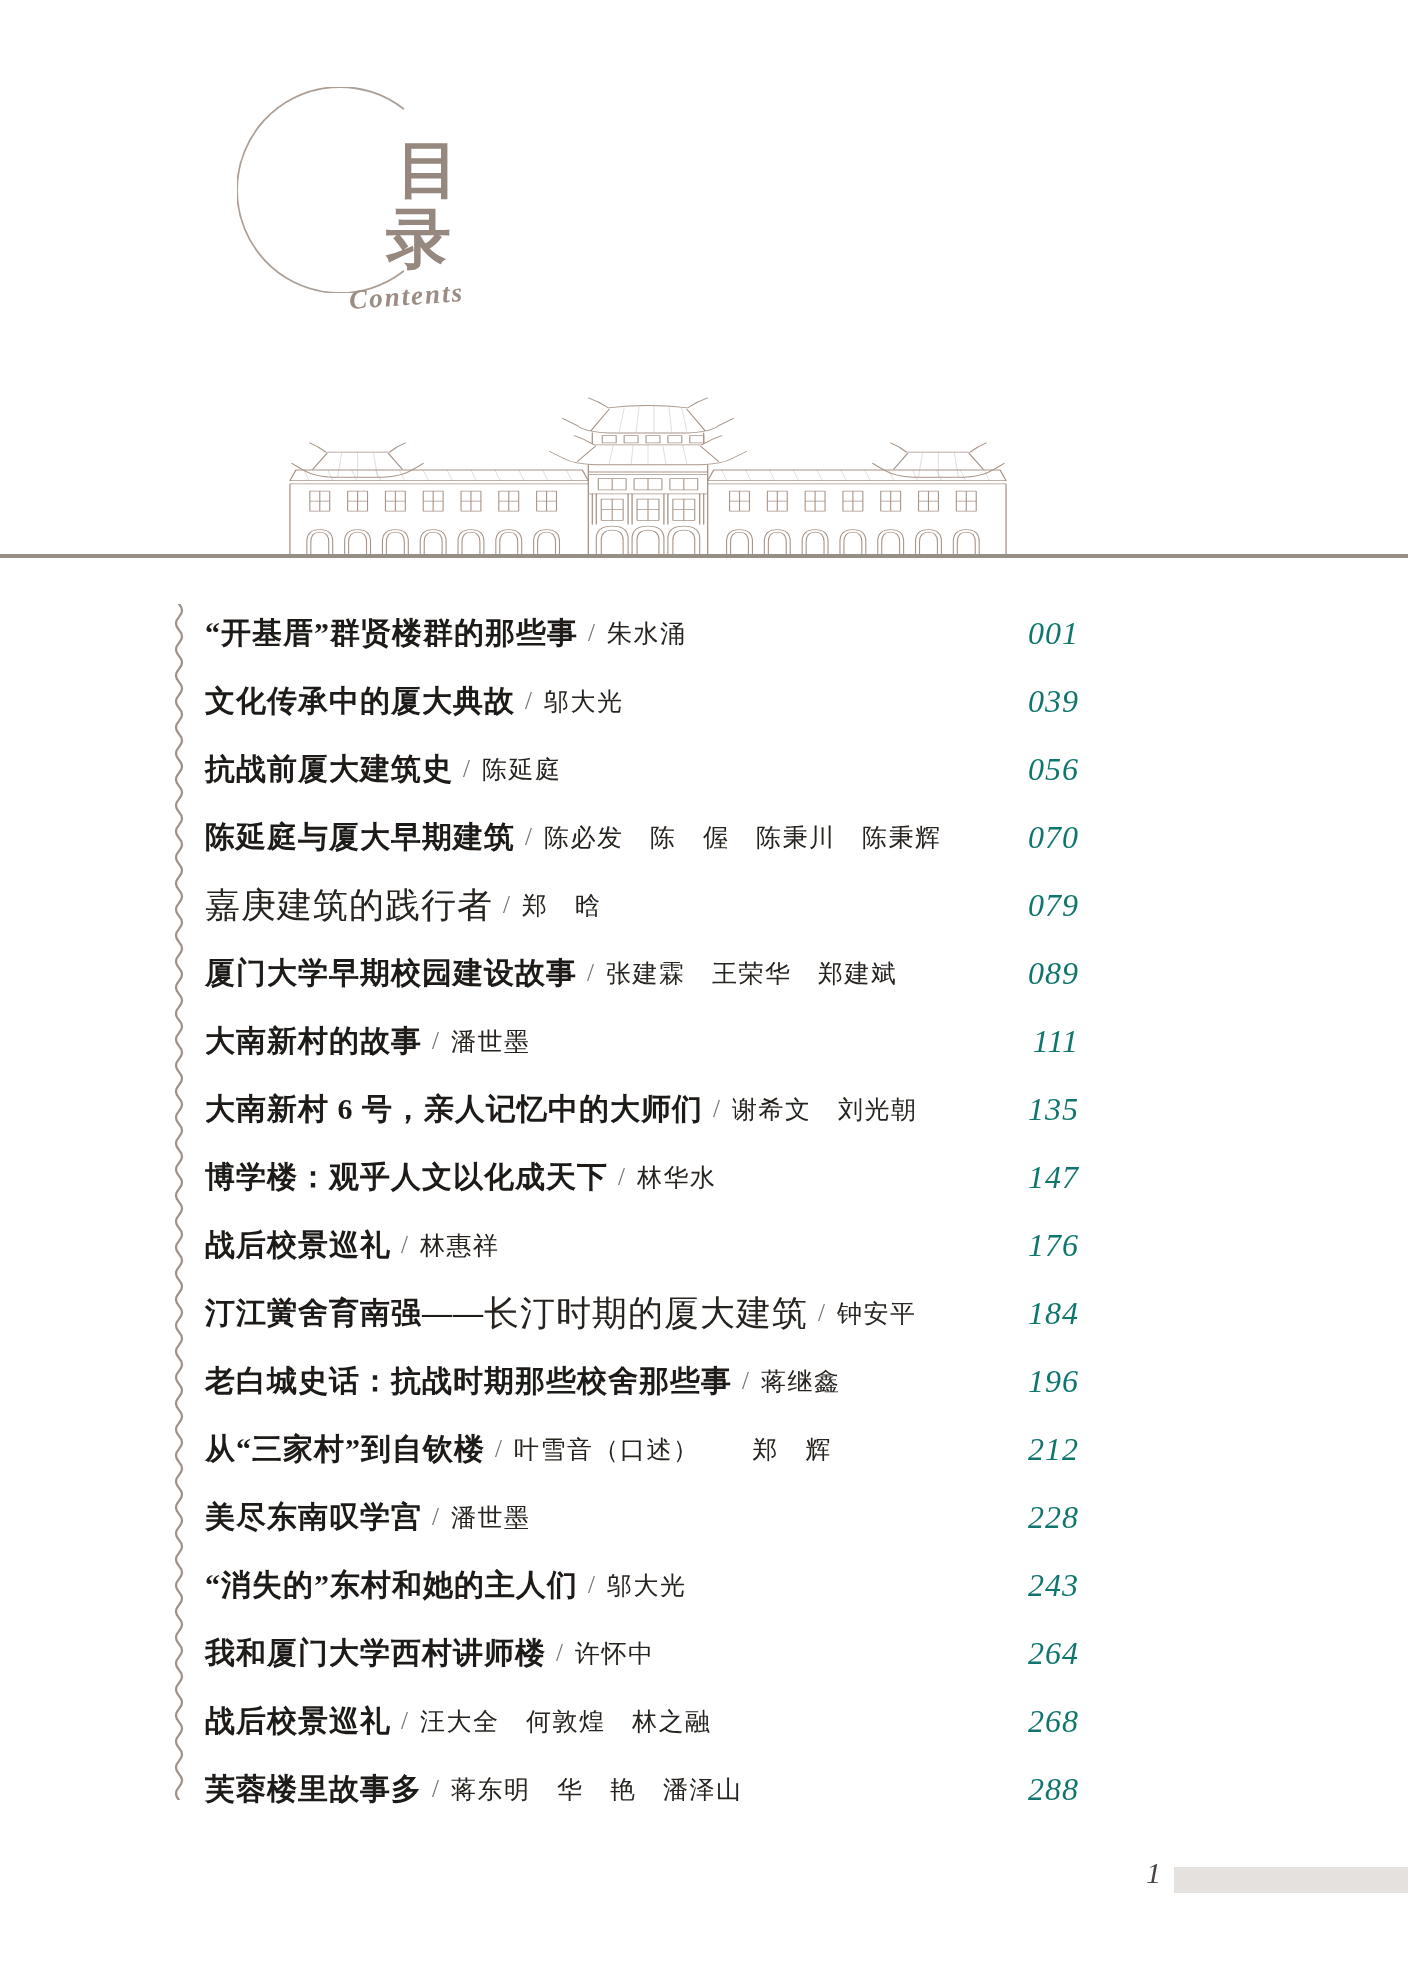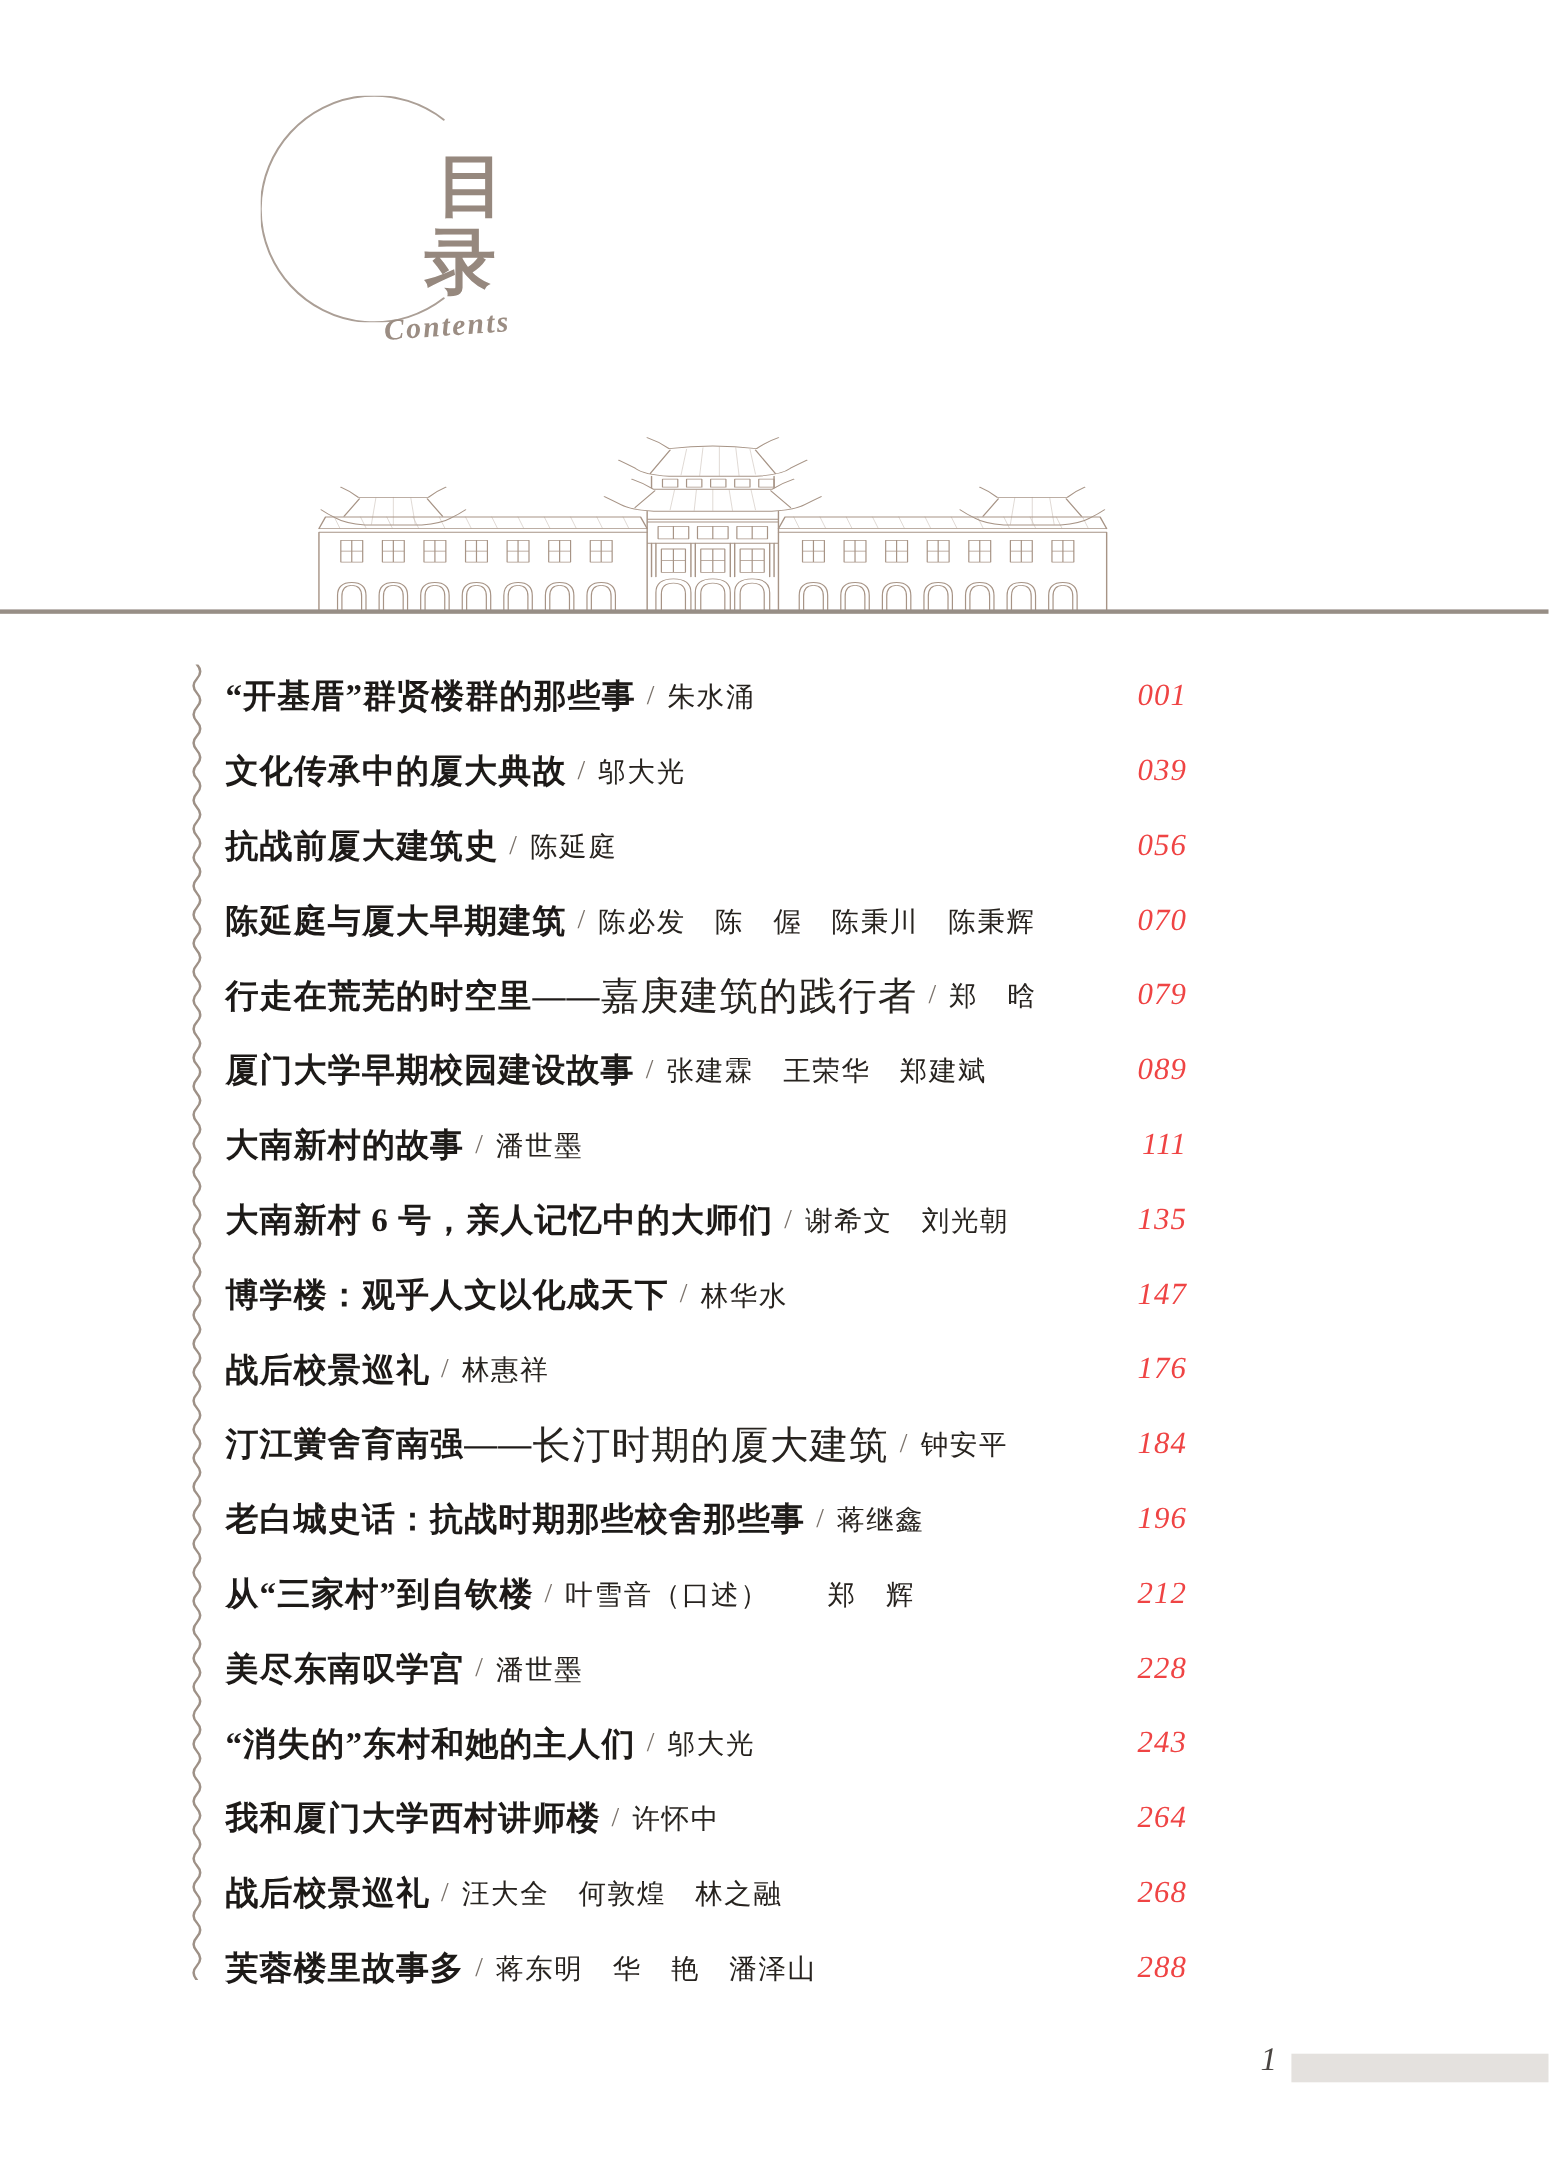--- a/index.html
+++ b/index.html
@@ -24,21 +24,21 @@
   .rule{position:absolute;left:0;top:554px;width:1408px;height:4px;background:#978e86;}
   
   .squiggle{position:absolute;left:172px;top:604px;}
   
   .toc-list{position:absolute;left:0;top:599px;width:1380px;}
   .toc-row{height:68px;display:flex;align-items:center;padding:0 301px 0 205px;box-sizing:border-box;}
   .t-title{font-size:30px;font-weight:700;color:#1d1a18;letter-spacing:1px;white-space:pre;}
   .t-sub{font-size:35px;font-weight:400;color:#27231f;letter-spacing:1px;white-space:pre;}
   .t-sep{font-size:25px;color:#7a726b;margin:0 12px 0 10px;font-weight:400;}
   .t-auth{font-size:25px;color:#27231f;letter-spacing:1.5px;white-space:pre;}
-  .t-page{margin-left:auto;font-style:italic;font-size:28px;color:#ef4444;letter-spacing:1px;font-weight:500;}
+  .t-page{margin-left:auto;font-style:italic;font-size:32px;color:#0f766e;letter-spacing:1px;font-weight:500;}
   
   .folio{position:absolute;left:1146px;top:1856px;font-style:italic;font-size:30px;color:#4a4542;}
   .folio-bar{position:absolute;left:1174px;top:1867px;width:234px;height:26px;background:#e4e1de;}
 </style>
 </head>
 <body>
 
 <div class="page">
 
   <div class="logo">
@@ -203,21 +203,20 @@
       <span class="t-page">056</span>
     </div>
       <div class="toc-row">
       <span class="t-title">陈延庭与厦大早期建筑</span>
         <span class="t-sub"></span>
       <span class="t-sep">/</span>
       <span class="t-auth">陈必发　陈　偓　陈秉川　陈秉辉</span>
       <span class="t-page">070</span>
     </div>
       <div class="toc-row">
-      <span class="t-title">行走在荒芜的时空里——</span>
         <span class="t-sub">嘉庚建筑的践行者</span>
       <span class="t-sep">/</span>
       <span class="t-auth">郑　晗</span>
       <span class="t-page">079</span>
     </div>
       <div class="toc-row">
       <span class="t-title">厦门大学早期校园建设故事</span>
         <span class="t-sub"></span>
       <span class="t-sep">/</span>
       <span class="t-auth">张建霖　王荣华　郑建斌</span>

